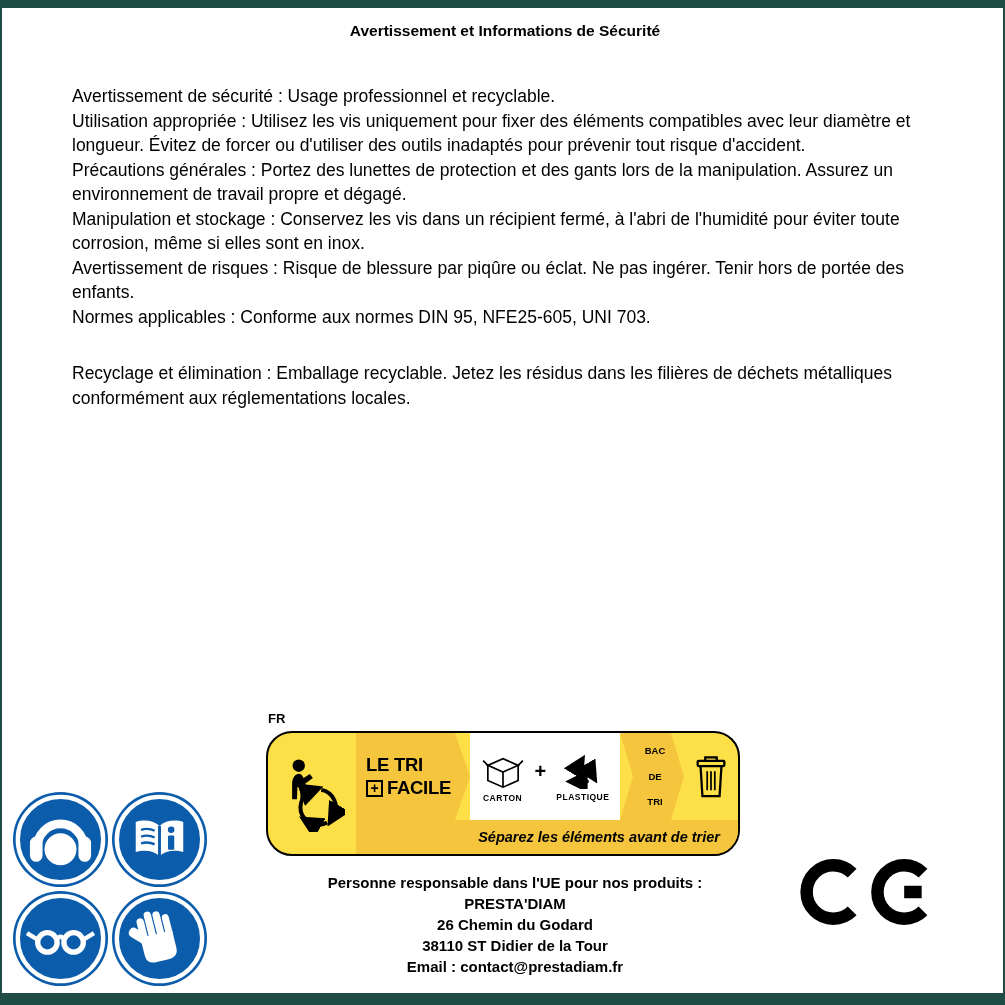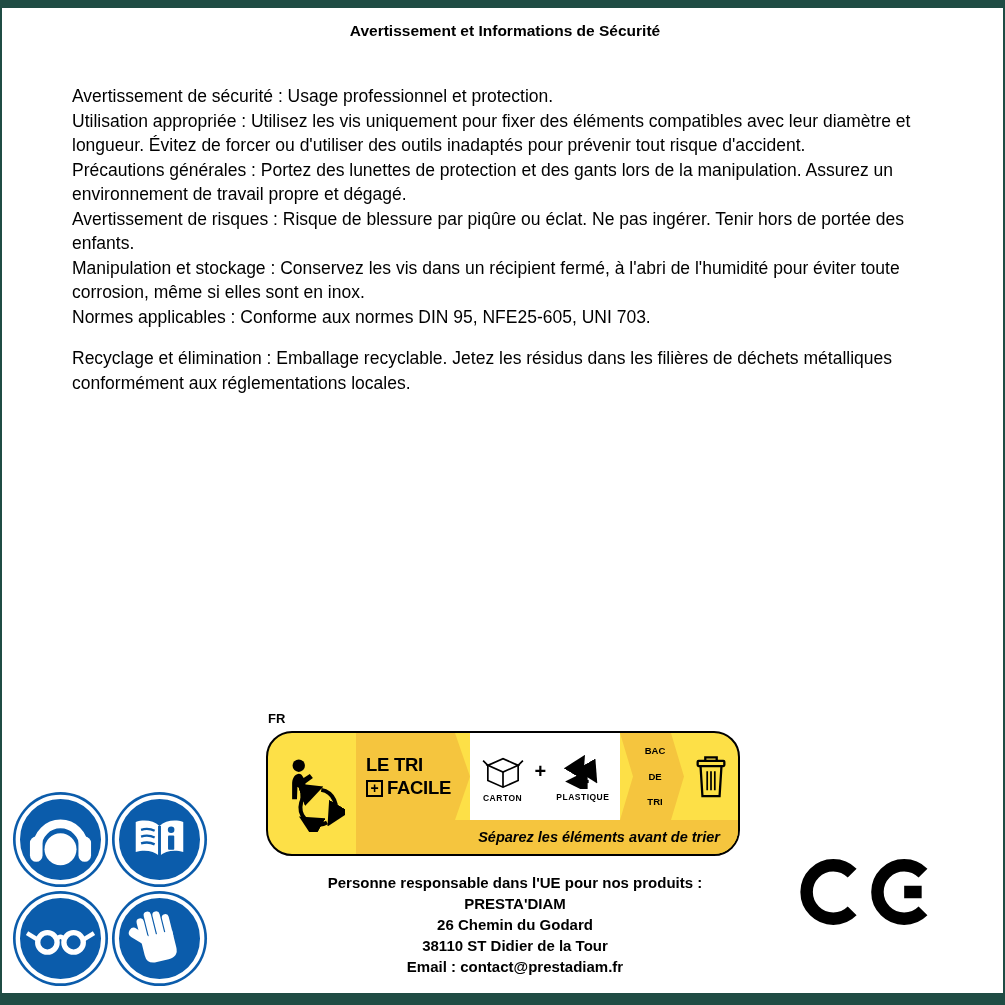--- a/index.html
+++ b/index.html
@@ -16,21 +16,21 @@
   }
   .title{
     position:absolute; top:14px; left:5px; right:0; margin:0;
     text-align:center; font-size:15.5px; font-weight:bold;
   }
   .body-text{
     position:absolute; left:70px; top:76px; width:864px;
     font-size:17.5px; line-height:24.5px;
   }
   .body-text p{ margin:0; }
-  .body-text p.gap-before{ margin-top:17px; }
+  .body-text p.gap-before{ margin-top:32px; }
 
   
   .pictos{
     position:absolute; left:10px; top:783px; width:198px;
     display:flex; flex-wrap:wrap; gap:2px;
   }
   .picto{ width:97px; height:97px; color:var(--blue); }
   .picto svg{ width:100%; height:100%; display:block; }
 
   
@@ -88,25 +88,25 @@
   .ce svg{ width:100%; height:100%; display:block; }
 </style>
 </head>
 <body>
 
 <div class="page">
 
   <h1 class="title">Avertissement et Informations de Sécurité</h1>
 
   <div class="body-text">
-    <p>Avertissement de sécurité : Usage professionnel et protection.</p>
+    <p>Avertissement de sécurité : Usage professionnel et recyclable.</p>
     <p>Utilisation appropriée : Utilisez les vis uniquement pour fixer des éléments compatibles avec leur diamètre et longueur. Évitez de forcer ou d'utiliser des outils inadaptés pour prévenir tout risque d'accident.</p>
     <p>Précautions générales : Portez des lunettes de protection et des gants lors de la manipulation. Assurez un environnement de travail propre et dégagé.</p>
+    <p>Manipulation et stockage : Conservez les vis dans un récipient fermé, à l'abri de l'humidité pour éviter toute corrosion, même si elles sont en inox.</p>
     <p>Avertissement de risques : Risque de blessure par piqûre ou éclat. Ne pas ingérer. Tenir hors de portée des enfants.</p>
-    <p>Manipulation et stockage : Conservez les vis dans un récipient fermé, à l'abri de l'humidité pour éviter toute corrosion, même si elles sont en inox.</p>
     <p>Normes applicables : Conforme aux normes DIN 95, NFE25-605, UNI 703.</p>
     <p class="gap-before">Recyclage et élimination : Emballage recyclable. Jetez les résidus dans les filières de déchets métalliques conformément aux réglementations locales.</p>
   </div>
 
   <div class="pictos">
     <div class="picto">
       <svg viewBox="0 0 100 100">
         <circle cx="50" cy="50" r="49" fill="currentColor"></circle>
         <circle cx="50" cy="50" r="44" fill="none" stroke="#fff" stroke-width="4.5"></circle>
         <path d="M26 58 A 24 24 0 0 1 74 58" fill="none" stroke="#fff" stroke-width="9"></path>

